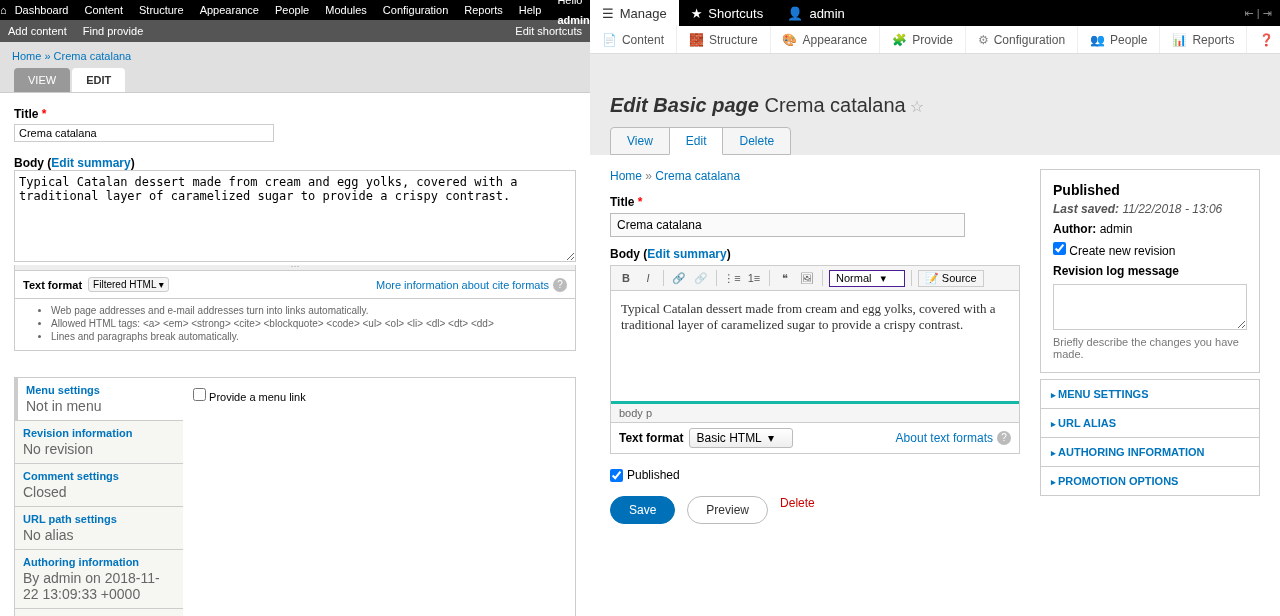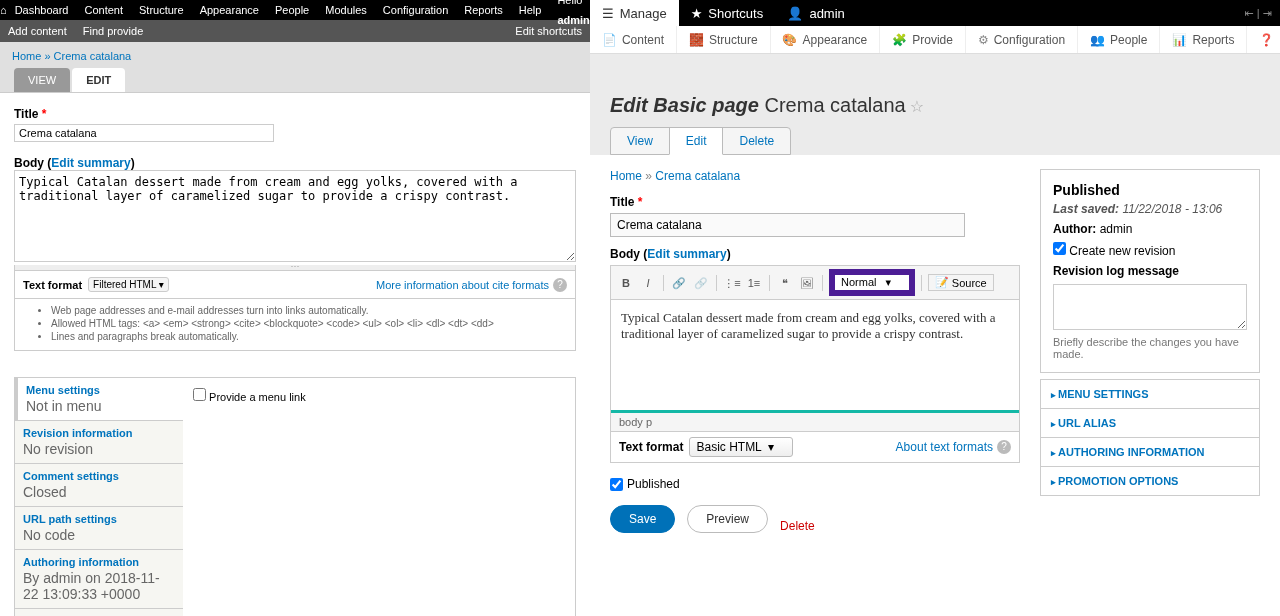--- a/index.html
+++ b/index.html
@@ -73,30 +73,30 @@
 .d8-main { flex: 1; }
 .d8-breadcrumb { font-size: 12px; color: #888; margin-bottom: 12px; }
 .d8-breadcrumb a { color: #0074bd; text-decoration: none; }
 .d8-label { font-size: 12px; font-weight: bold; margin-bottom: 4px; display: block; }
 .d8-input { width: 355px; padding: 4px 6px; border: 1px solid #bbb; background: #fafafa; font-size: 12px; margin-bottom: 10px; }
 .d8-body-label a { color: #0074bd; }
 .d8-ck-wrapper { border: 1px solid #ccc; margin-top: 4px; }
 .d8-ck-toolbar { background: #f5f5f5; border-bottom: 1px solid #ccc; padding: 3px 6px; display: flex; align-items: center; gap: 4px; font-size: 11px; }
 .d8-ck-btn { width: 18px; height: 18px; text-align: center; line-height: 18px; color: #555; cursor: pointer; }
 .d8-ck-sep { width: 1px; height: 16px; background: #ccc; margin: 0 2px; }
-.d8-ck-select { border: 6px solid #4c1d95; padding: 1px 18px 1px 6px; font-size: 11px; background: #fff; position: relative; }
+.d8-ck-select { border: 1px solid #4c1d95; padding: 1px 18px 1px 6px; font-size: 11px; background: #fff; position: relative; }
 .d8-ck-source { border: 1px solid #ccc; padding: 1px 6px; display: flex; align-items: center; gap: 3px; font-size: 11px; }
 .d8-ck-editor { padding: 10px; min-height: 110px; font-size: 13px; font-family: Georgia, serif; color: #333; }
 .d8-ck-path { background: #f5f5f5; border-top: 3px solid #14b8a6; padding: 3px 8px; font-size: 11px; color: #666; }
 .d8-format-row { border: 1px solid #ccc; border-top: none; padding: 5px 8px; display: flex; align-items: center; font-size: 12px; }
 .d8-format-row .spacer { flex: 1; }
 .d8-format-row a { color: #0074bd; text-decoration: none; }
 .d8-format-select { border: 1px solid #bbb; padding: 2px 18px 2px 6px; font-size: 12px; background: linear-gradient(#fff, #eee); border-radius: 3px; margin-left: 6px; }
 .d8-published-row { margin: 14px 0; font-size: 12px; display: flex; align-items: center; gap: 4px; }
-.d8-buttons { display: flex; align-items: flex-end; gap: 12px; }
+.d8-buttons { display: flex; align-items: flex-start; gap: 12px; }
 .d8-btn { padding: 6px 18px; border-radius: 14px; border: 1px solid #bbb; font-size: 12px; cursor: pointer; }
 .d8-btn.primary { background: #0071b8; color: #fff; border-color: #0071b8; }
 .d8-btn.secondary { background: #fff; color: #333; }
 .d8-delete-link { color: #cc0000; text-decoration: none; font-size: 12px; }
 .d8-sidebar { width: 220px; }
 .d8-sidebox { border: 1px solid #ccc; padding: 12px; font-size: 12px; margin-bottom: 6px; }
 .d8-sidebox h3 { font-size: 14px; font-weight: bold; margin-bottom: 4px; }
 .d8-sidebox .saved { font-style: italic; color: #555; margin-bottom: 6px; }
 .d8-sidebox .row { margin-bottom: 6px; }
 .d8-sidebox textarea { width: 100%; height: 46px; border: 1px solid #ccc; font-size: 11px; }
@@ -170,21 +170,21 @@
         <div class="d7-vtab-item">
             <div class="t">Revision information</div>
             <div class="s">No revision</div>
           </div>
         <div class="d7-vtab-item">
             <div class="t">Comment settings</div>
             <div class="s">Closed</div>
           </div>
         <div class="d7-vtab-item">
             <div class="t">URL path settings</div>
-            <div class="s">No code</div>
+            <div class="s">No alias</div>
           </div>
         <div class="d7-vtab-item">
             <div class="t">Authoring information</div>
             <div class="s">By admin on 2018-11-22 13:09:33 +0000</div>
           </div>
         <div class="d7-vtab-item" style="border-bottom:none;">
             <div class="t">Publishing options</div>
             <div class="s">Published</div>
           </div>
       </div>

